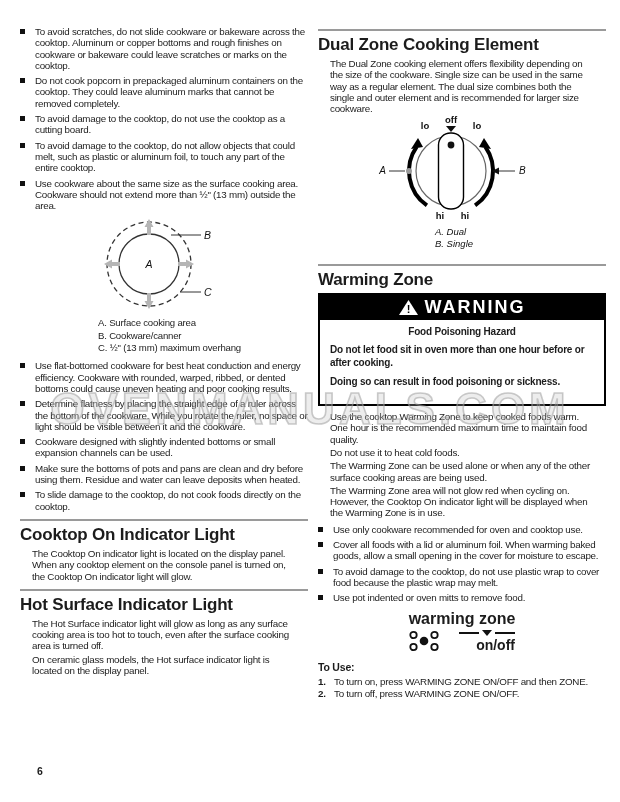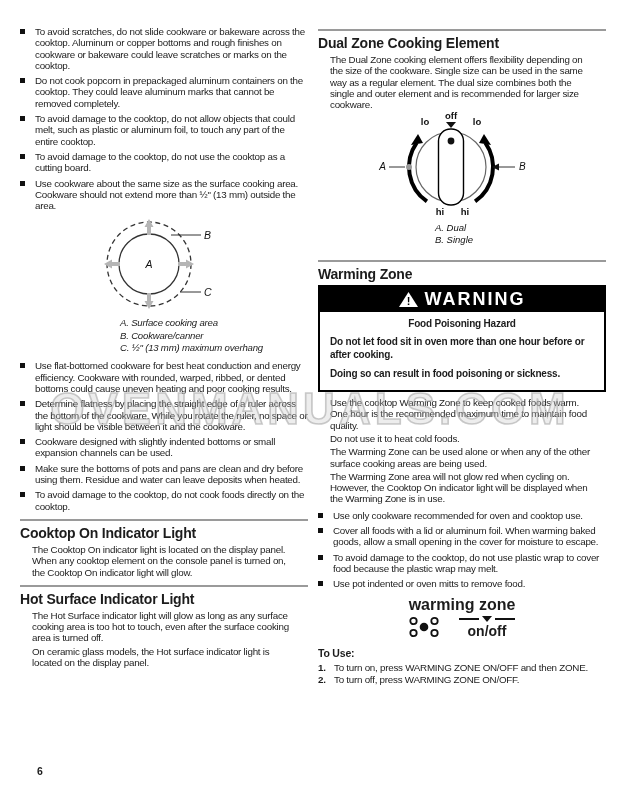--- a/index.html
+++ b/index.html
@@ -24,42 +24,42 @@
   .col-left{left:20px;top:26px;width:288px;}
   .col-right{left:318px;top:29px;width:288px;}
 
   p.body{font-size:9.8px;line-height:11.3px;letter-spacing:-0.25px;margin:0 12px 2px;}
   .bullet{display:flex;margin:0 0 4px;}
   .bullet .sq{flex:0 0 15px;padding-top:3px;}
   .bullet .sq::after{content:"";display:block;width:5px;height:5px;background:#111;}
   .bullet p{margin:0;}
 
   .rule{border:0;border-top:2px solid #9a9a9a;margin:7px 0 4px;}
-  h3.sect{font-size:14px;font-weight:bold;margin:0 0 3px;letter-spacing:-0.2px;}
+  h3.sect{font-size:17px;font-weight:bold;margin:0 0 3px;letter-spacing:-0.2px;}
   h4.sub{font-size:10.5px;font-weight:bold;margin:8px 0 3px;letter-spacing:-0.2px;}
 
   
   .diagram-cookware{display:block;margin:4px 0 2px 72px;}
-  .diagram-captions{margin:2px 0 6px 100px;font-style:italic;font-size:9.6px;line-height:12.3px;letter-spacing:-0.2px;}
+  .diagram-captions{margin:2px 0 6px 78px;font-size:9.6px;line-height:12.3px;letter-spacing:-0.2px;}
   .diagram-captions div{white-space:nowrap;}
   .knob-wrap{margin:-3px 0 0 46px;}
 
   
   .warnbox{border:2px solid #000;margin:2px 0 5px;}
   .warnhead{background:#000;color:#fff;display:flex;align-items:center;justify-content:center;gap:7px;padding:3px 0 4px;}
   .warnword{font-size:18px;font-weight:bold;letter-spacing:2px;line-height:18px;}
-  .warnbody{padding:5px 10px 3px;}
+  .warnbody{padding:5px 10px 9px;}
   .hazard{text-align:center;font-weight:bold;font-size:10px;margin:1px 0 7px;letter-spacing:-0.2px;}
   .warnp{font-weight:bold;font-size:10px;line-height:12.2px;letter-spacing:-0.2px;margin:0 0 7px;}
 
   
   .wz{margin:6px 0 2px;text-align:center;}
   .wz-title{font-size:16px;font-weight:bold;letter-spacing:0;line-height:17px;margin-bottom:3px;}
   .wz-row{display:flex;align-items:flex-start;justify-content:center;gap:20px;}
-  .wz-onoff{display:flex;flex-direction:column;align-items:center;}
+  .wz-onoff{display:flex;flex-direction:column;align-items:flex-end;}
   .wz-pointer{display:flex;align-items:center;gap:3px;height:7px;margin-bottom:1px;}
   .wz-pointer .dash{width:20px;height:2.4px;background:#111;}
   .wz-pointer .tri{width:0;height:0;border-left:5px solid transparent;border-right:5px solid transparent;border-top:6px solid #111;}
   .wz-onoff-text{font-size:14px;font-weight:bold;line-height:15px;}
 
   
   .step{display:flex;font-size:9.8px;line-height:12.8px;letter-spacing:-0.25px;}
   .step .num{font-weight:bold;flex:0 0 16px;}
 
   .pagenum{position:absolute;left:37px;top:765px;font-size:10.5px;font-weight:bold;}
@@ -80,25 +80,25 @@
     <div class="bullet">
         <span class="sq"></span>
         <p class="body">To avoid scratches, do not slide cookware or bakeware across the cooktop. Aluminum or copper bottoms and rough finishes on cookware or bakeware could leave scratches or marks on the cooktop.</p>
       </div>
     <div class="bullet">
         <span class="sq"></span>
         <p class="body">Do not cook popcorn in prepackaged aluminum containers on the cooktop. They could leave aluminum marks that cannot be removed completely.</p>
       </div>
     <div class="bullet">
         <span class="sq"></span>
+        <p class="body">To avoid damage to the cooktop, do not use the cooktop as a cutting board.</p>
+      </div>
+    <div class="bullet">
+        <span class="sq"></span>
         <p class="body">To avoid damage to the cooktop, do not allow objects that could melt, such as plastic or aluminum foil, to touch any part of the entire cooktop.</p>
-      </div>
-    <div class="bullet">
-        <span class="sq"></span>
-        <p class="body">To avoid damage to the cooktop, do not use the cooktop as a cutting board.</p>
       </div>
     <div class="bullet">
         <span class="sq"></span>
         <p class="body">Use cookware about the same size as the surface cooking area. Cookware should not extend more than ½" (13 mm) outside the area.</p>
       </div>
 
     <svg class="diagram-cookware" width="140" height="100" viewBox="93 190 140 100">
       <circle cx="150" cy="239" r="42" fill="none" stroke="#333" stroke-width="1.3" stroke-dasharray="5,3.5"></circle>
       <circle cx="150" cy="239" r="30" fill="#fff" stroke="#333" stroke-width="1.3"></circle>
 
@@ -135,21 +135,21 @@
     <div class="bullet">
         <span class="sq"></span>
         <p class="body">Cookware designed with slightly indented bottoms or small expansion channels can be used.</p>
       </div>
     <div class="bullet">
         <span class="sq"></span>
         <p class="body">Make sure the bottoms of pots and pans are clean and dry before using them. Residue and water can leave deposits when heated.</p>
       </div>
     <div class="bullet">
         <span class="sq"></span>
-        <p class="body">To avoid damage to the cooktop, do not cook foods directly on the cooktop.</p>
+        <p class="body">To slide damage to the cooktop, do not cook foods directly on the cooktop.</p>
       </div>
 
     <hr class="rule">
     <h3 class="sect">Cooktop On Indicator Light</h3>
     <p class="body">The Cooktop On indicator light is located on the display panel. When any cooktop element on the console panel is turned on, the Cooktop On indicator light will glow.</p>
 
     <hr class="rule">
     <h3 class="sect">Hot Surface Indicator Light</h3>
     <p class="body">The Hot Surface indicator light will glow as long as any surface cooking area is too hot to touch, even after the surface cooking area is turned off.</p>
     <p class="body">On ceramic glass models, the Hot surface indicator light is located on the display panel.</p>

